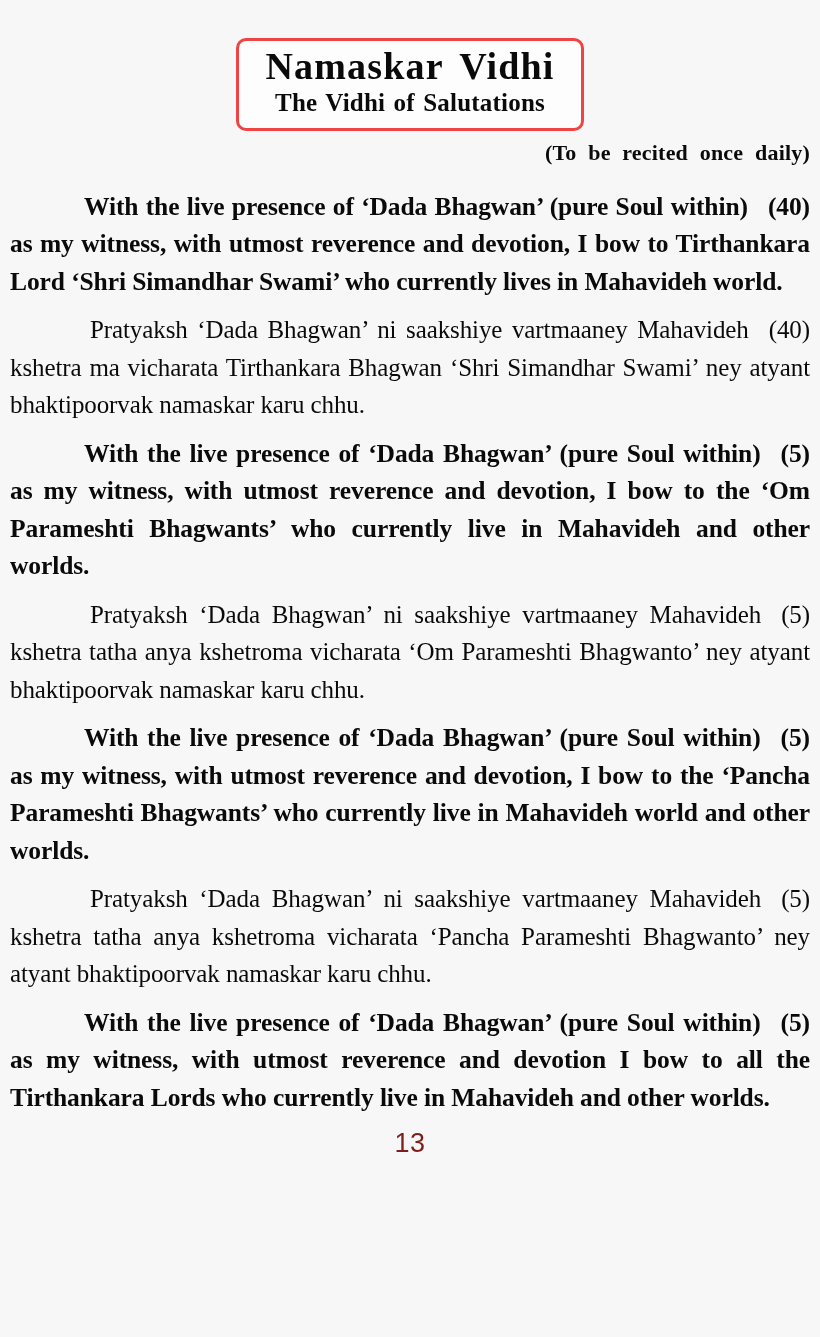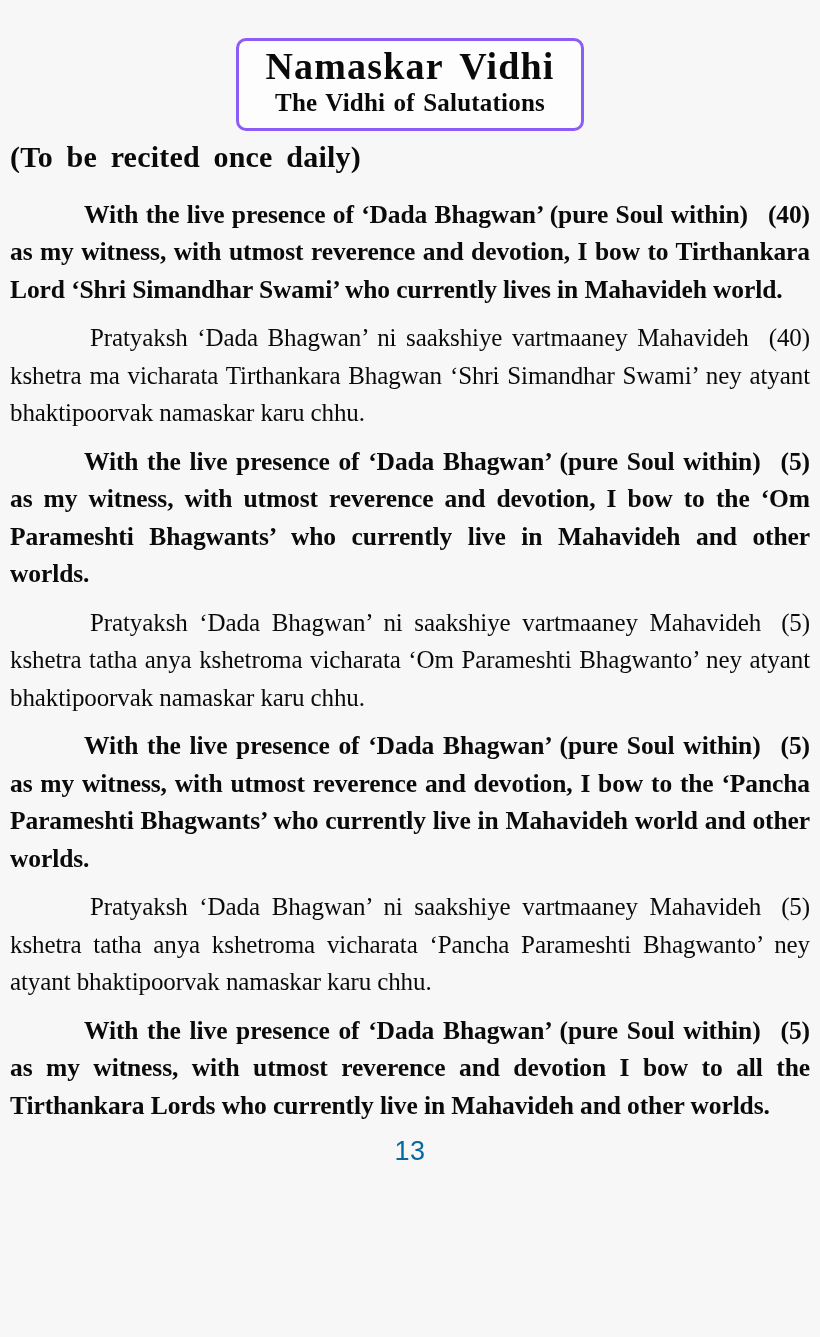--- a/index.html
+++ b/index.html
@@ -23,21 +23,21 @@
     padding: 0 10px;
   }
 
   
   .title-wrap {
     display: flex;
     justify-content: center;
     padding-top: 38px;
   }
   .title-box {
-    border: 3px solid #8b5cf6;
+    border: 3px solid #ef4444;
     border-radius: 10px;
     background: #fdfdfd;
     padding: 4px 26px 8px 26px;
     text-align: center;
     min-width: 290px;
   }
   .title-main {
     font-weight: bold;
     font-size: 38px;
     line-height: 1.05;
@@ -49,23 +49,23 @@
   .title-sub {
     font-weight: bold;
     font-size: 25px;
     line-height: 1.15;
     letter-spacing: 0.2px;
     word-spacing: 2px;
     margin: 0 0 2px 0;
     white-space: nowrap;
   }
   .title-note {
-    text-align: left;
+    text-align: right;
     font-weight: bold;
-    font-size: 30px;
+    font-size: 22px;
     word-spacing: 6px;
     margin-top: 9px;
     letter-spacing: 0.2px;
   }
 
   
   .body-area {
     margin-top: 22px;
   }
 
@@ -100,21 +100,21 @@
   }
   .para-en .count { font-weight: bold; }
 
   .spacer-en { margin-bottom: 11px; }
   .spacer-gu { margin-bottom: 11px; }
 
   .page-number {
     text-align: center;
     font-family: "Liberation Sans", "DejaVu Sans", sans-serif;
     font-size: 27px;
-    color: #0369a1;
+    color: #7f1d1d;
     margin-top: 12px;
     letter-spacing: 0.5px;
   }
 </style>
 </head>
 <body>
 
 <div class="page">
 
   <div class="title-wrap">

